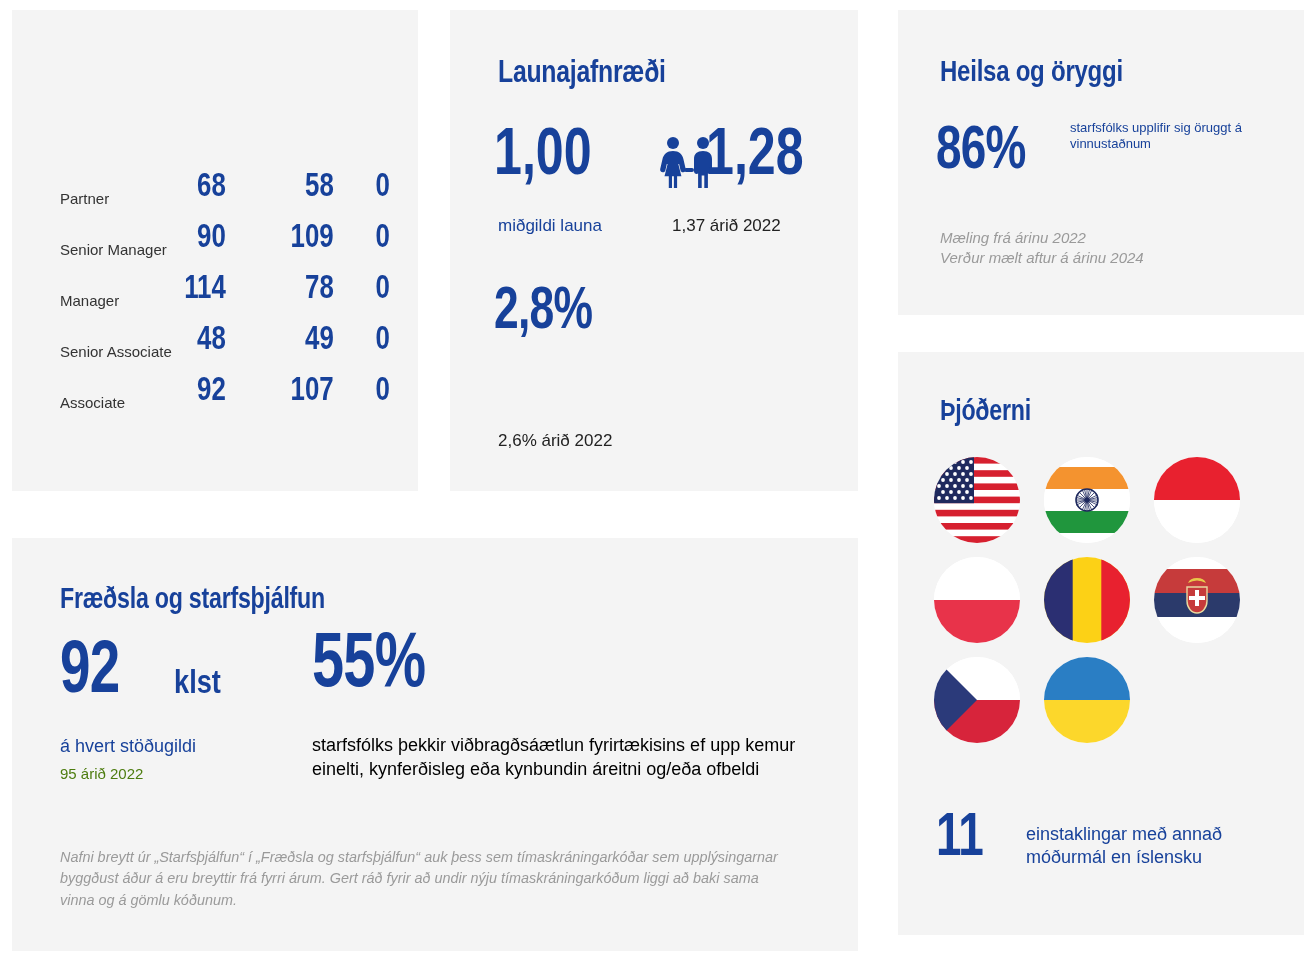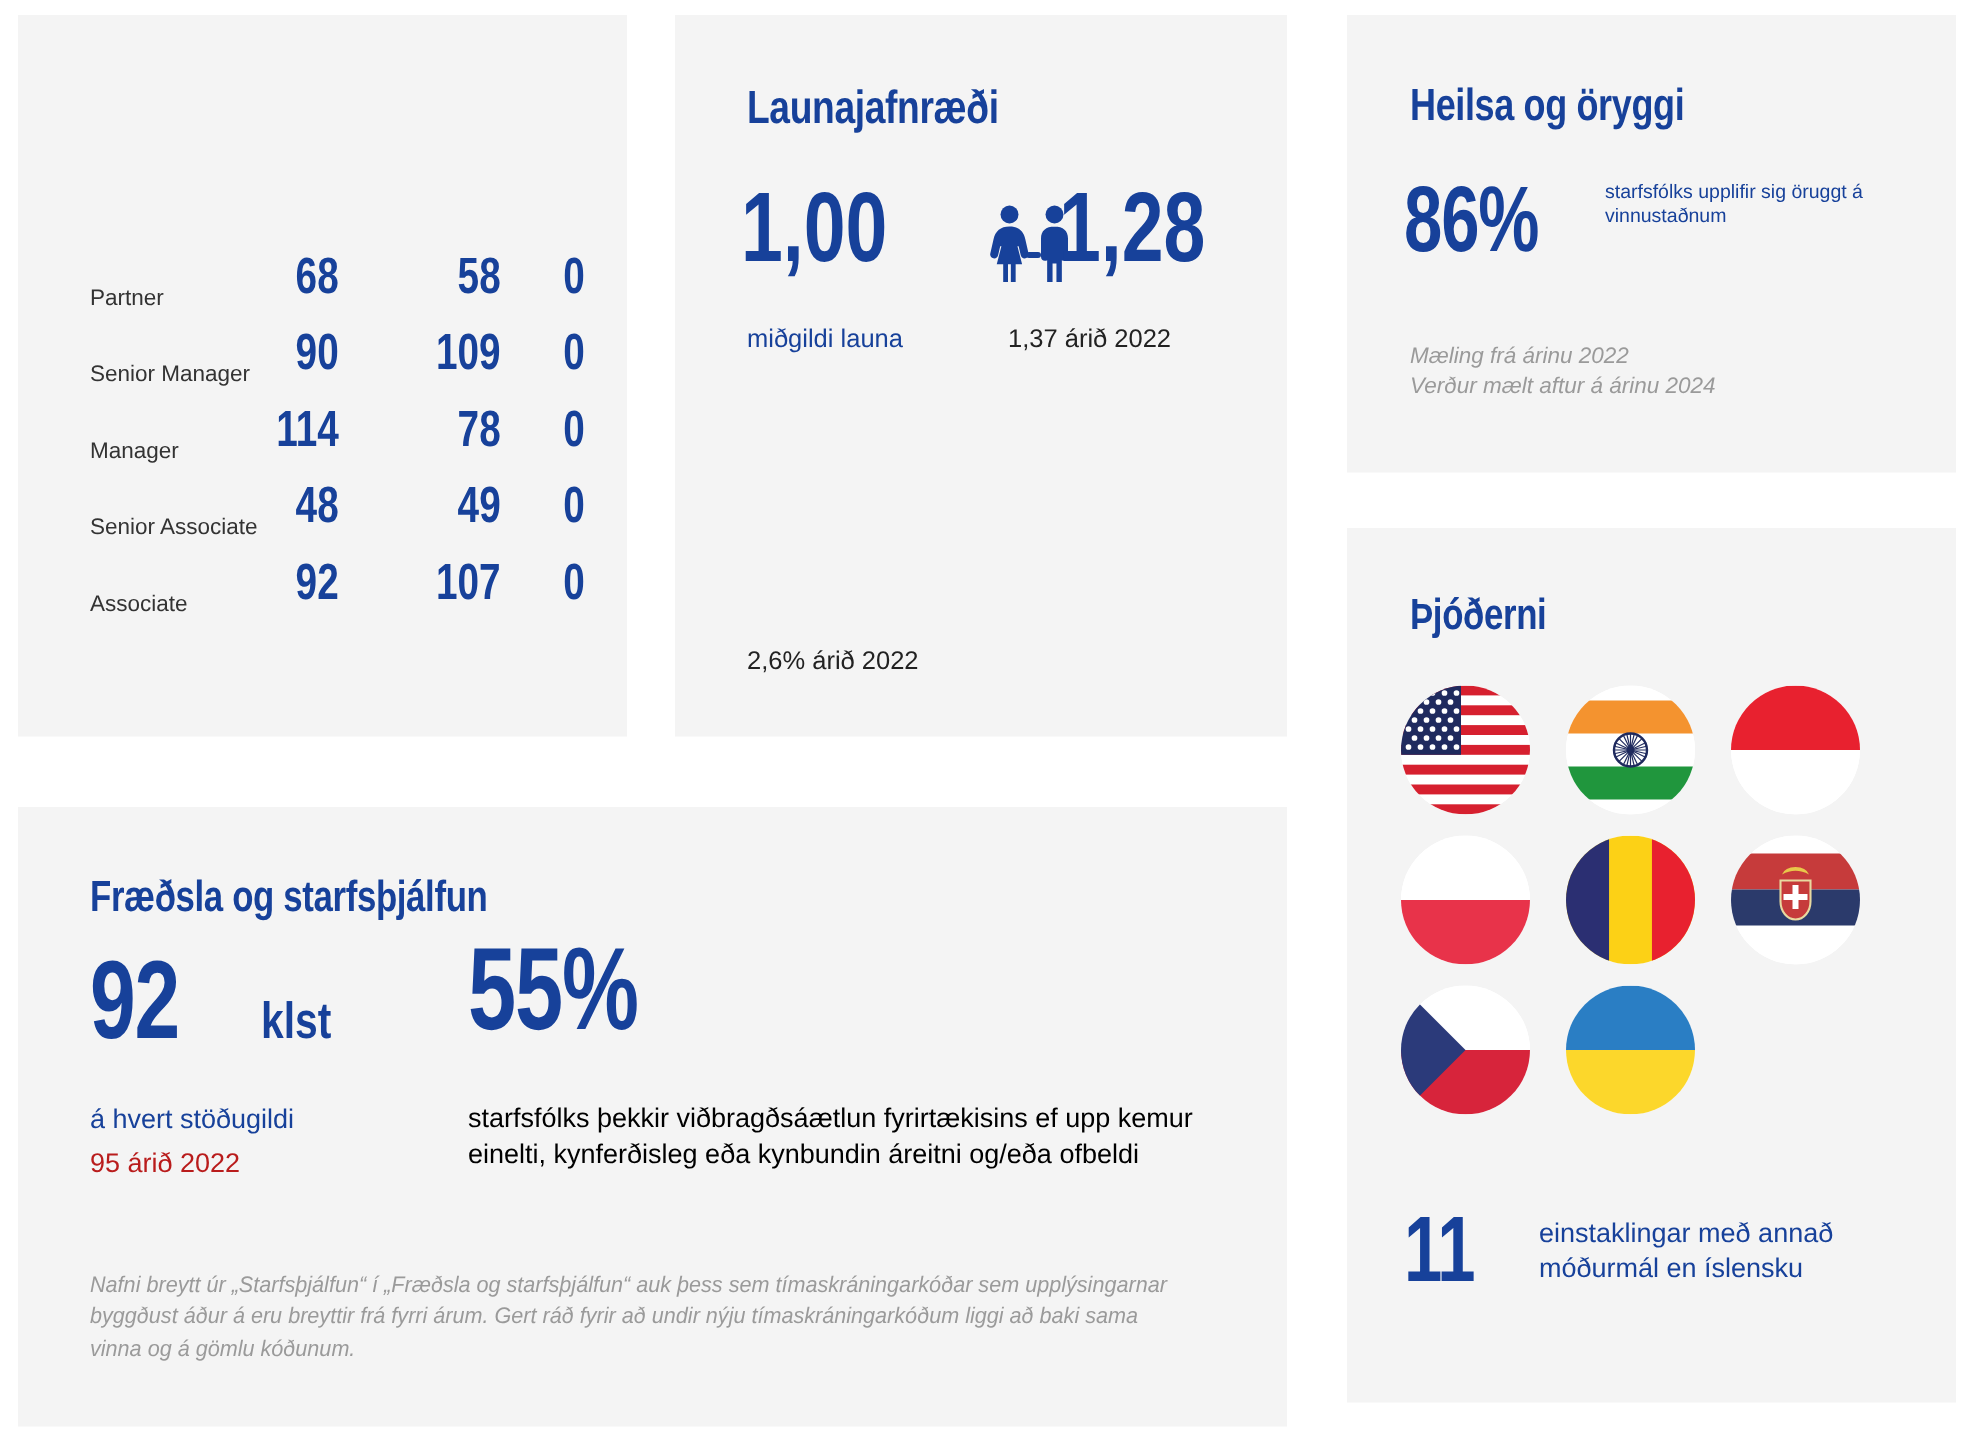--- a/index.html
+++ b/index.html
@@ -122,21 +122,21 @@
   #p4-colA .bigwrap{position:relative;height:78px;}
   #p4-colA .bignum{position:absolute;left:0;top:-8px;font-size:74px;transform-origin:left center;}
   #p4-colA .unit{
     position:absolute;left:114px;top:24px;
     color:#17419a;
     font-family:"Liberation Sans Narrow","Liberation Sans",sans-serif;
     font-weight:bold;font-size:34px;
     transform:scaleX(0.80);transform-origin:left center;
   }
   #p4-colA .lineA{color:#17419a;font-size:18px;margin-top:20px;}
-  #p4-colA .lineB{color:#b91c1c;font-size:18px;margin-top:8px;}
+  #p4-colA .lineB{color:#4d7c0f;font-size:15px;margin-top:8px;}
 
   #p4-colB{position:absolute;left:300px;top:92px;width:510px;}
   #p4-colB .bigwrap{position:relative;height:86px;}
   #p4-colB .bignum{position:absolute;left:0;top:-10px;font-size:78px;transform-origin:left center;}
   #p4-colB .desc{color:#000000;font-size:18px;line-height:1.32;margin-top:18px;}
 
   #p4-note{
     position:absolute;left:48px;top:308px;width:760px;
     color:#9a9a9a;font-size:15px;font-style:italic;line-height:1.42;
     transform:scaleX(0.96);transform-origin:left top;
@@ -152,21 +152,21 @@
   .flag{
     width:86px;height:86px;border-radius:50%;
     overflow:hidden;position:relative;background:#ffffff;
     flex:0 0 auto;
   }
   .flag svg{display:block;width:100%;height:100%;}
 
   #p5-bottom{position:absolute;left:38px;top:455px;width:340px;height:80px;}
   #p5-bottom .bignum{position:absolute;left:0;top:-4px;font-size:62px;transform-origin:left center;}
   #p5-bottom .stat-text{
-    position:absolute;left:90px;top:4px;width:240px;
+    position:absolute;left:90px;top:16px;width:240px;
     color:#17419a;font-size:18px;line-height:1.28;
   }
 </style>
 </head>
 <body>
 
 <div class="panel" id="p1">
 
   <div class="tbl">
 
@@ -231,20 +231,23 @@
         </g>
       </svg>
     </div>
 
     <span class="ratio-num" id="ratio-right">1,28</span>
   </div>
 
   <div class="sub-blue" id="p2-sub1">miðgildi launa</div>
   <div class="sub-dark" id="p2-sub2">1,37 árið 2022</div>
 
+  <div id="pct28">
+    <div class="bignum">2,8%</div>
+  </div>
 
   <div class="sub-dark" id="p2-sub4">2,6% árið 2022</div>
 </div>
 
 <div class="panel" id="p3">
   <div id="p3-head">
     <div class="heading">Heilsa og öryggi</div>
   </div>
 
   <div id="p3-stat">

